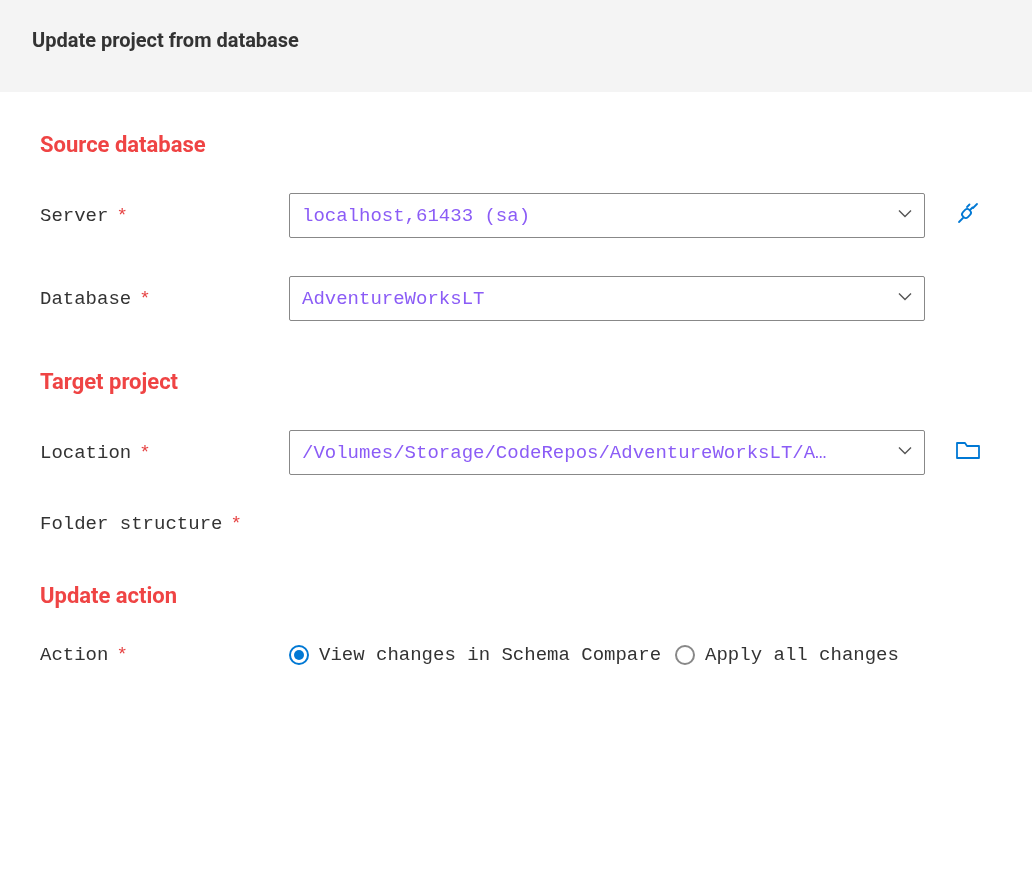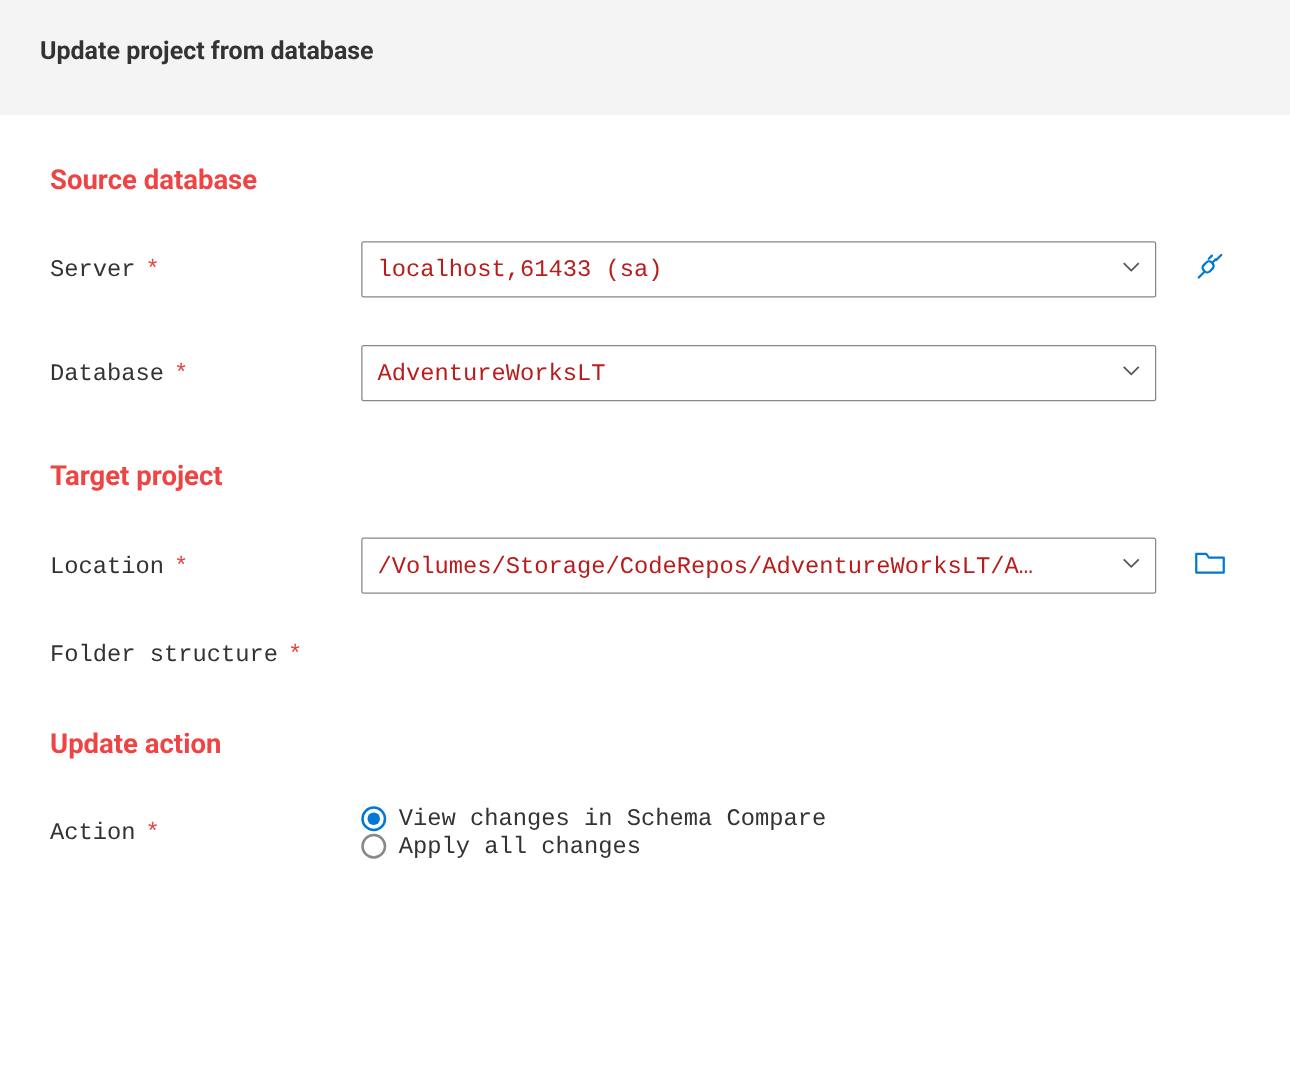--- a/index.html
+++ b/index.html
@@ -56,21 +56,21 @@
       width: 636px;
       flex-shrink: 0;
     }
     .select {
       width: 100%;
       height: 45px;
       border: 1px solid #888;
       background: #fff;
       padding: 0 40px 0 12px;
       font-size: 19px;
-      color: #b91c1c;
+      color: #8b5cf6;
       appearance: none;
       -webkit-appearance: none;
       border-radius: 2px;
       white-space: nowrap;
       overflow: hidden;
       text-overflow: ellipsis;
       cursor: pointer;
       display: flex;
       align-items: center;
     }
@@ -84,21 +84,22 @@
     .side-icon {
       margin-left: 30px;
       flex-shrink: 0;
       cursor: pointer;
       display: flex;
       align-items: center;
       justify-content: center;
     }
     .radio-group {
       display: flex;
-      flex-direction: column;
+      flex-direction: row;
+      gap: 14px;
     }
     .radio-item {
       display: flex;
       align-items: center;
       gap: 10px;
       font-size: 19px;
       cursor: pointer;
       color: #333;
     }
     .radio {

